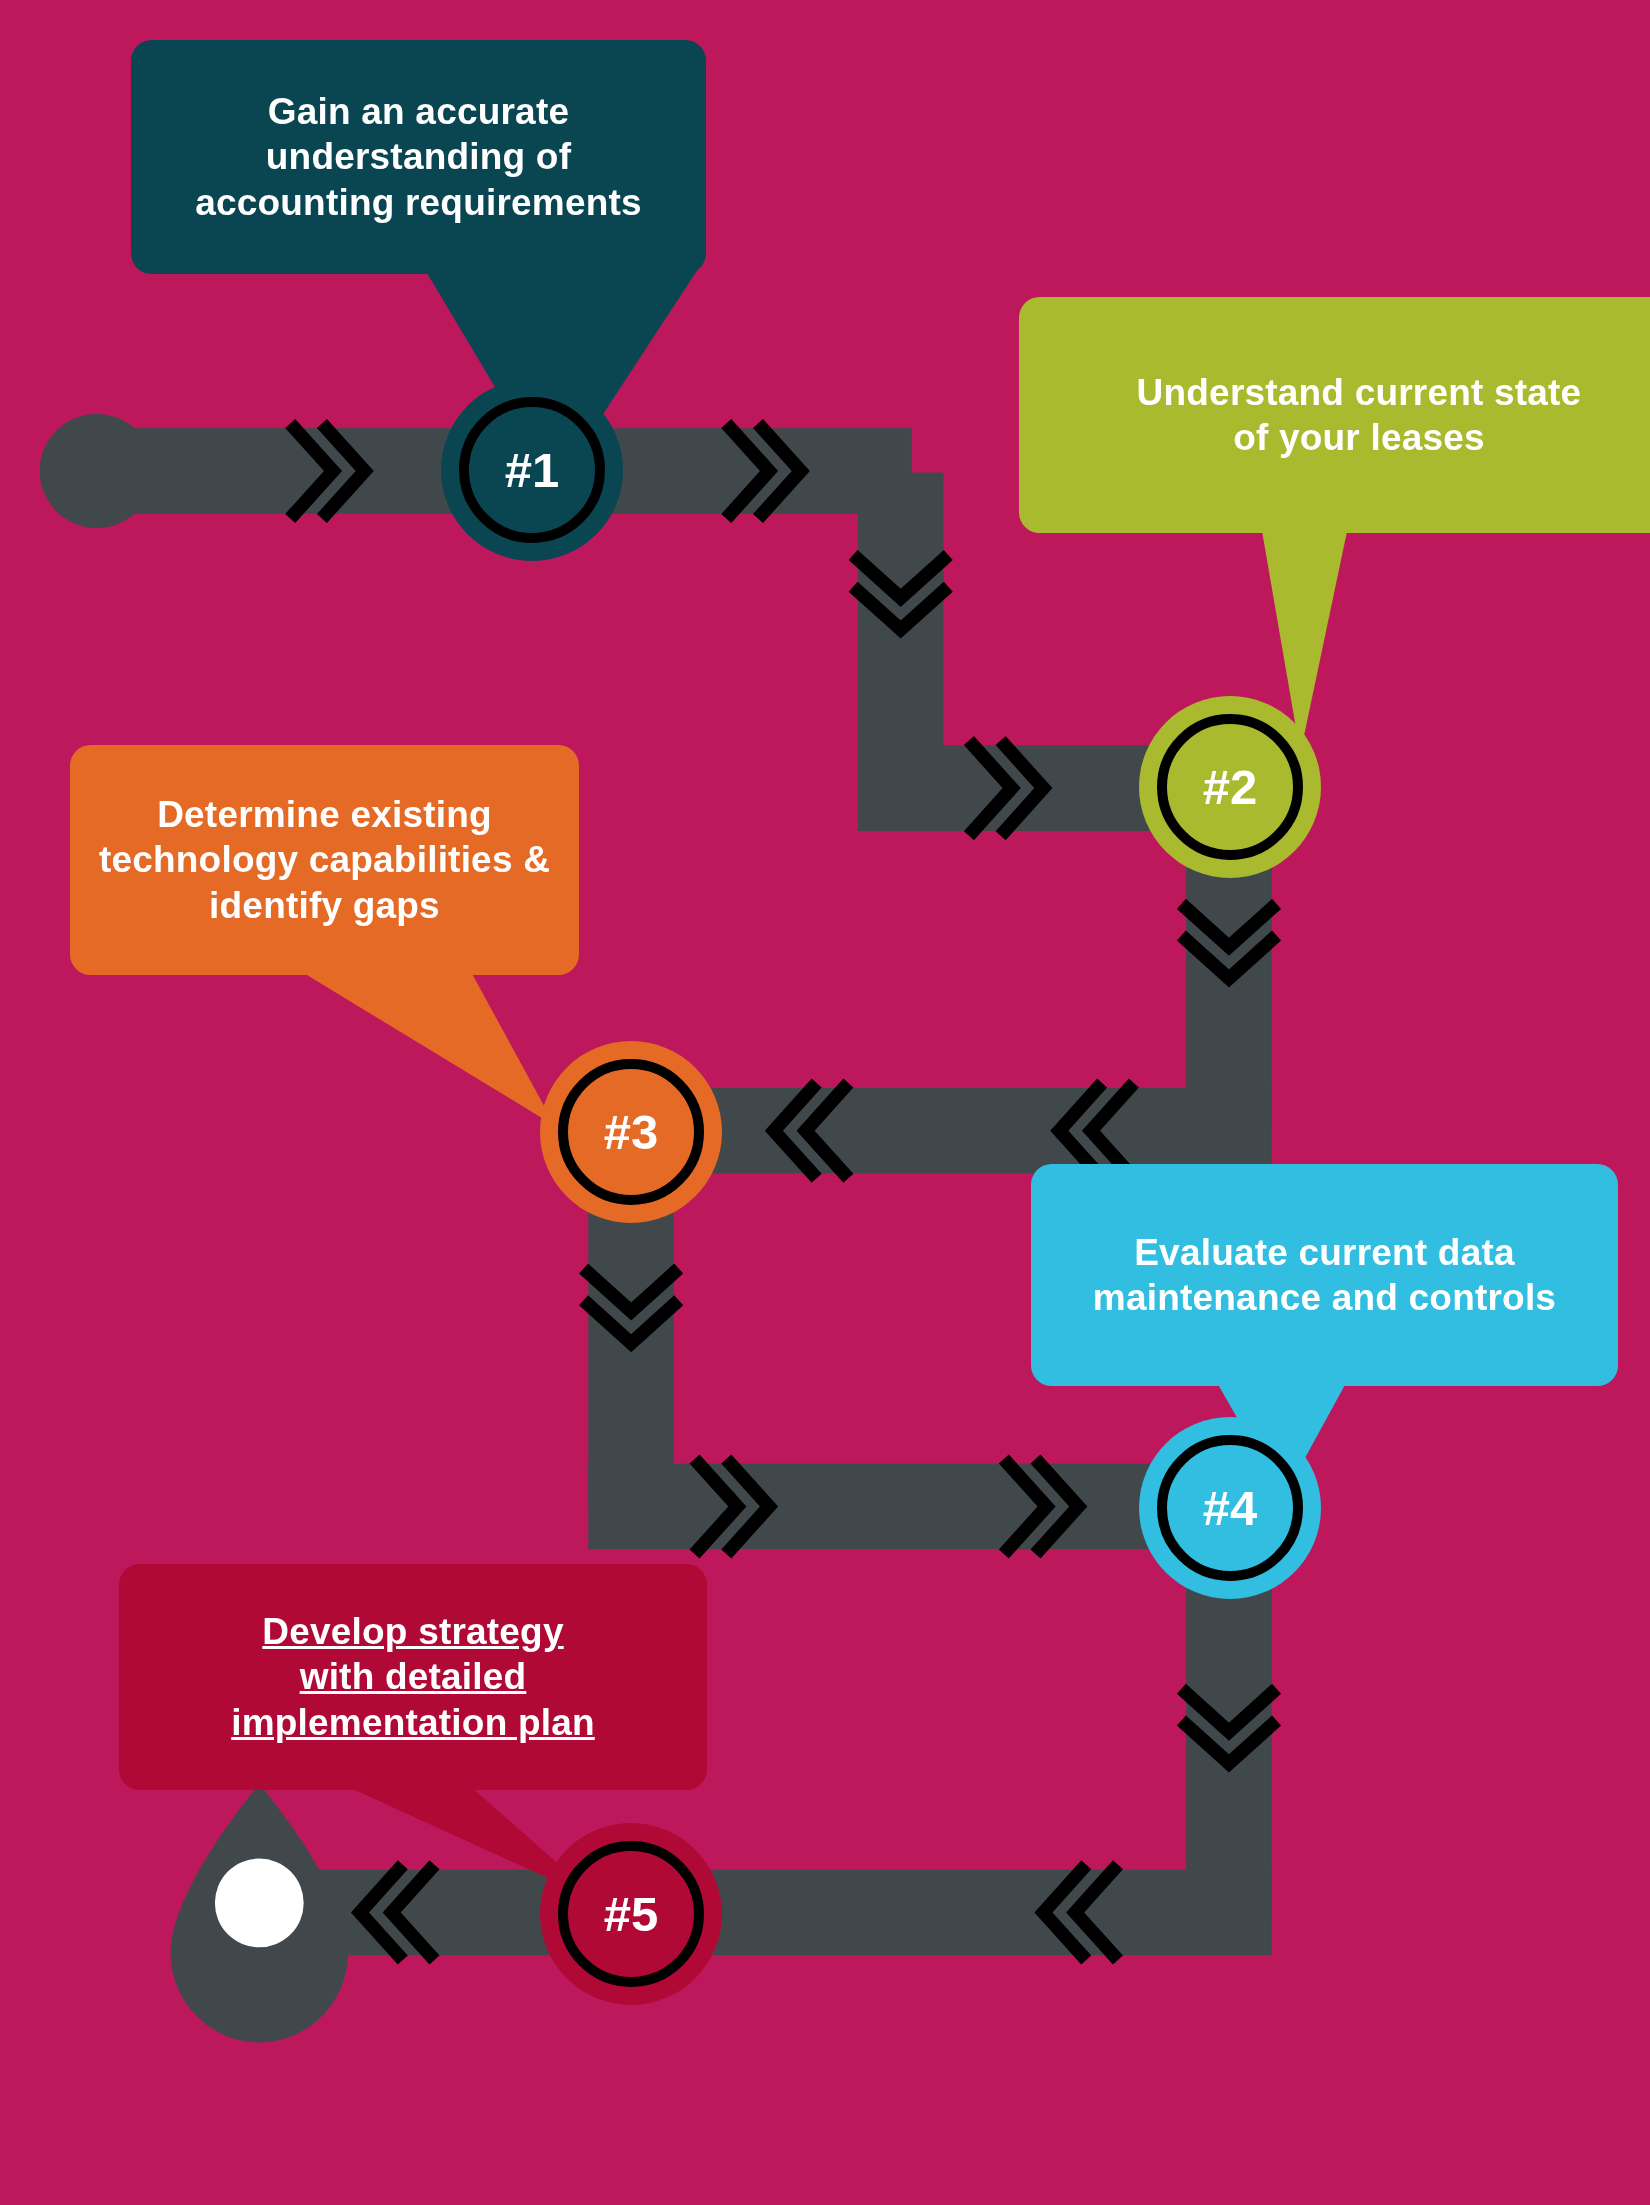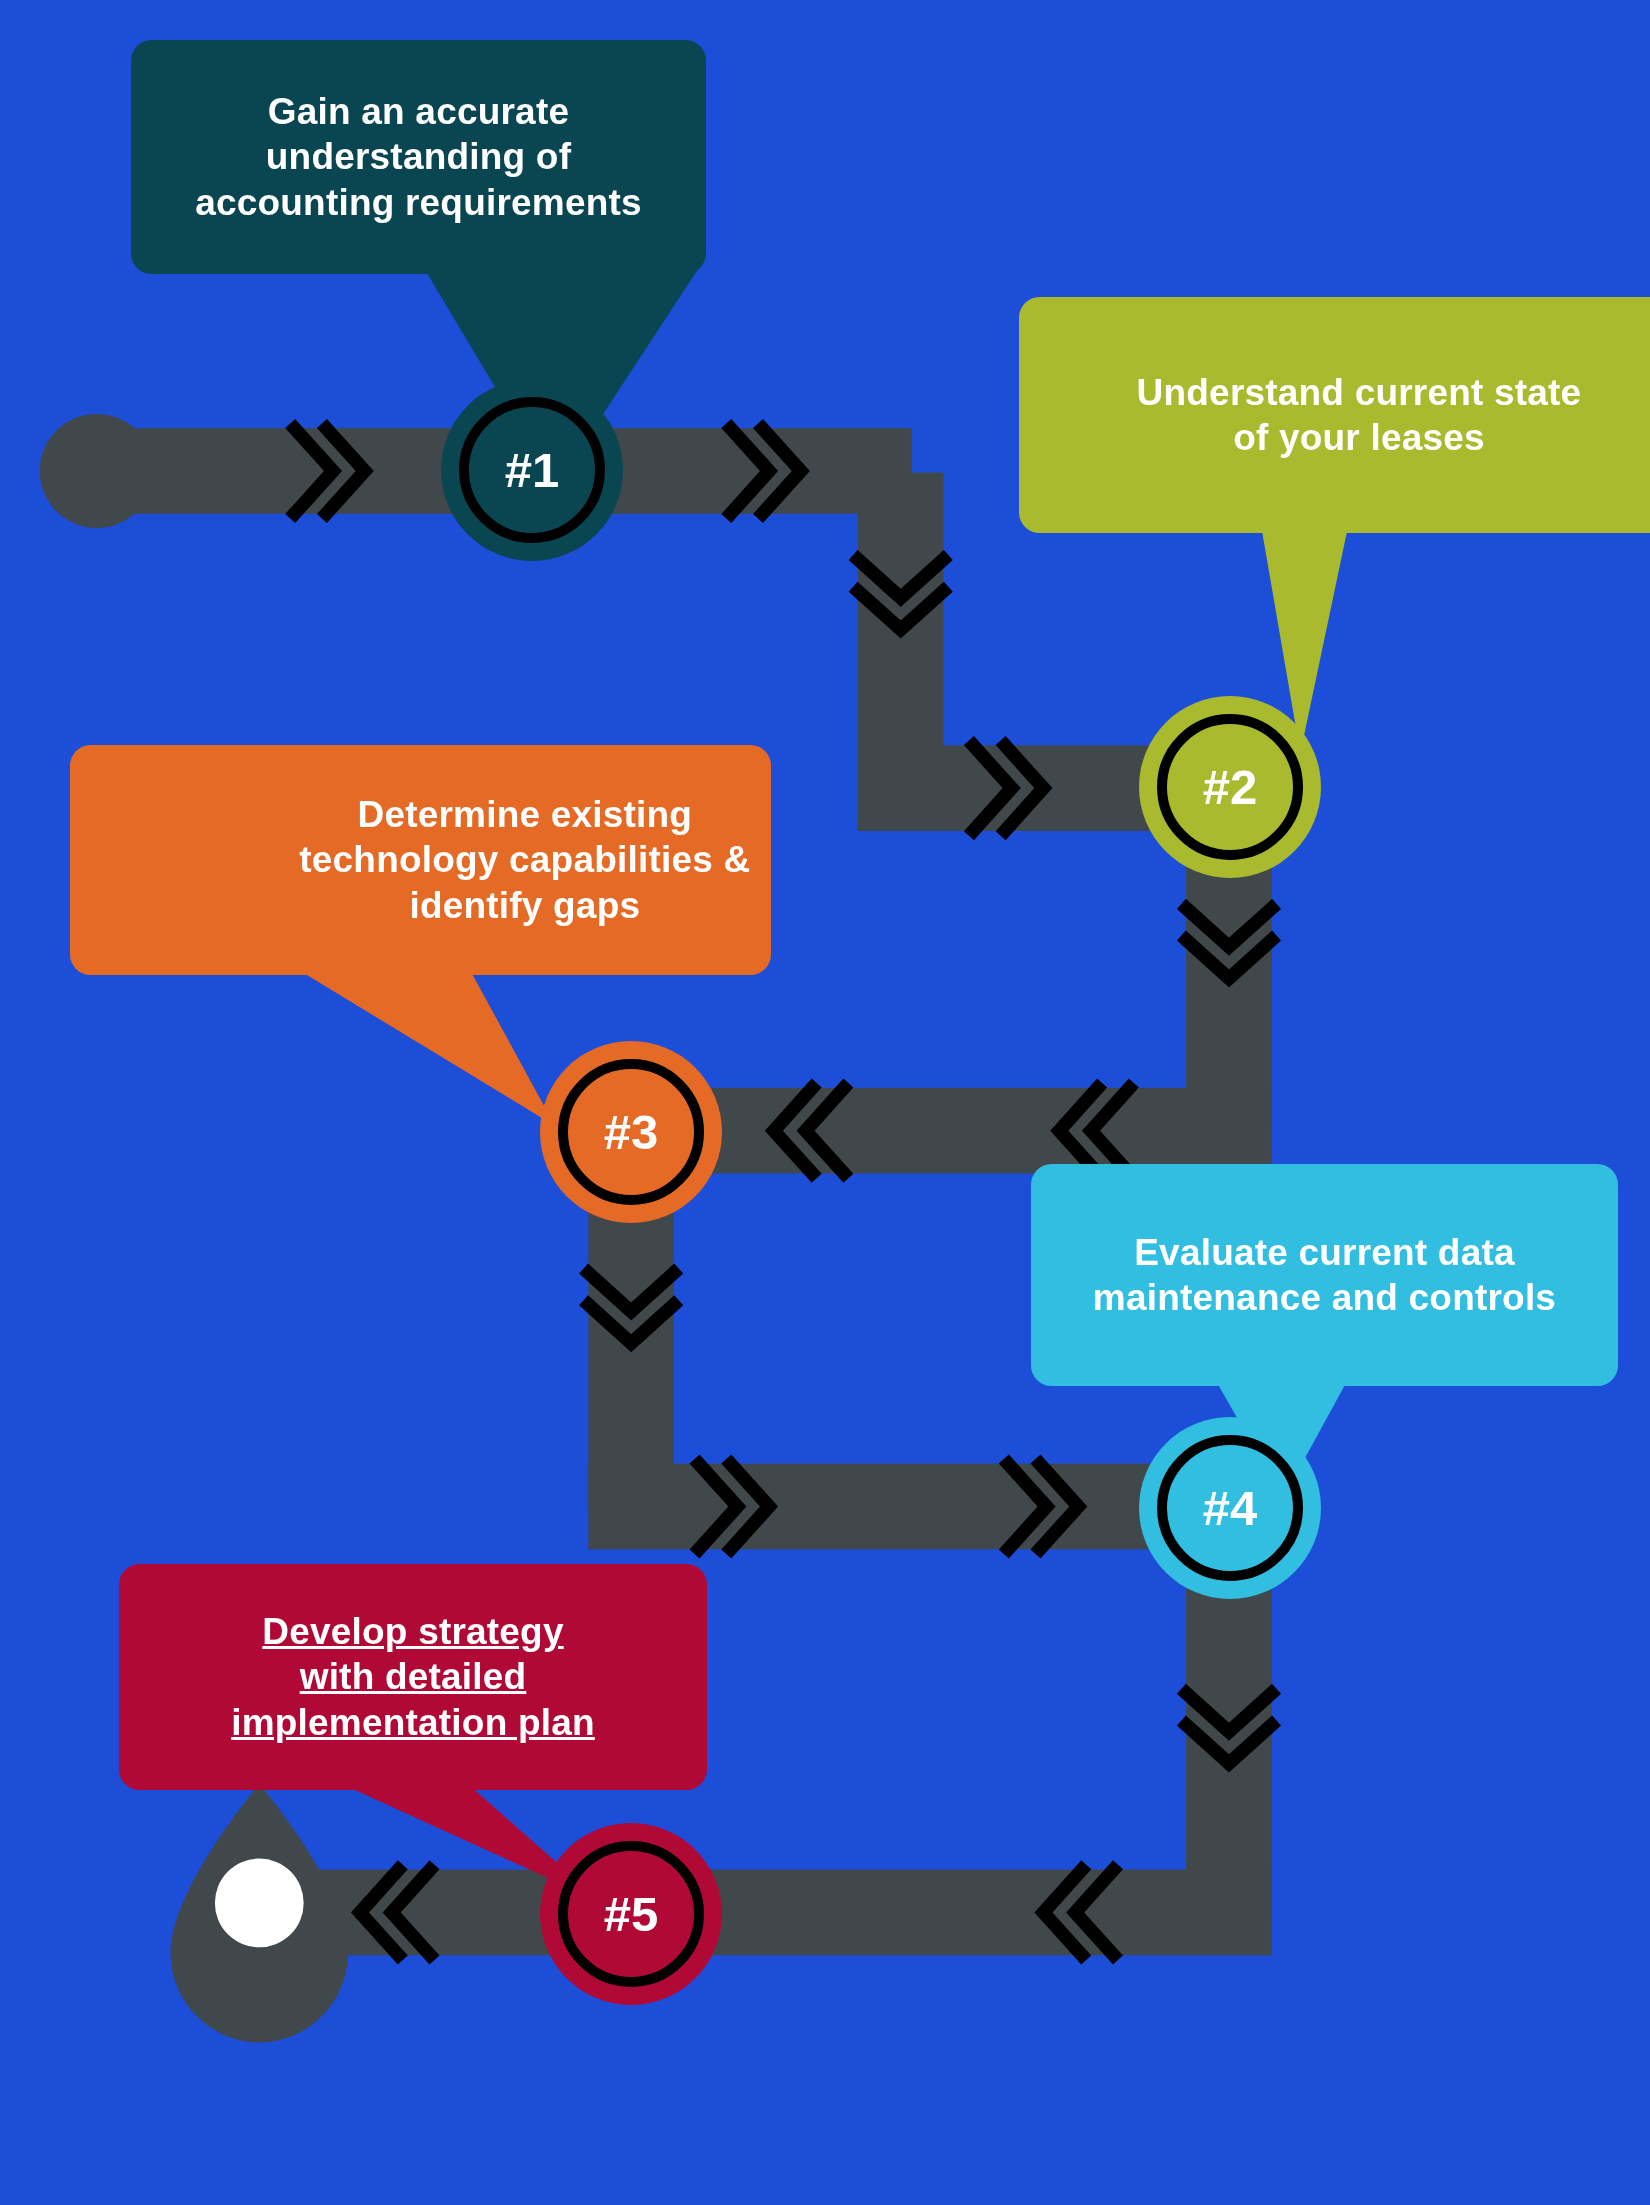--- a/index.html
+++ b/index.html
@@ -7,21 +7,21 @@
     padding: 0;
     background: #000000;
   }
   body {
     font-family: "Liberation Sans", sans-serif;
   }
   #stage {
     position: relative;
     width: 1650px;
     height: 2205px;
-    background: #1d4ed8;
+    background: #be185d;
     overflow: hidden;
   }
   #track-layer {
     position: absolute;
     left: 0;
     top: 0;
     width: 1650px;
     height: 2205px;
   }
   
@@ -152,21 +152,21 @@
     <span class="ctext">Gain an accurate
 understanding of
 accounting requirements</span>
   </div>
 
   <div class="callout" style="left:1019px; top:297px; width:680px; height:236px; background:#a9ba2e; font-size:37px;">
     <span class="ctext">Understand current state
 of your leases</span>
   </div>
 
-  <div class="callout" style="left:70px; top:745px; width:701px; height:230px; background:#e56a25; font-size:37px;justify-content:flex-end;">
+  <div class="callout" style="left:70px; top:745px; width:509px; height:230px; background:#e56a25; font-size:37px;">
     <span class="ctext">Determine existing
 technology capabilities &amp;
 identify gaps</span>
   </div>
 
   <div class="callout" style="left:1031px; top:1164px; width:587px; height:222px; background:#31bee0; font-size:37px;">
     <span class="ctext">Evaluate current data
 maintenance and controls</span>
   </div>
 

